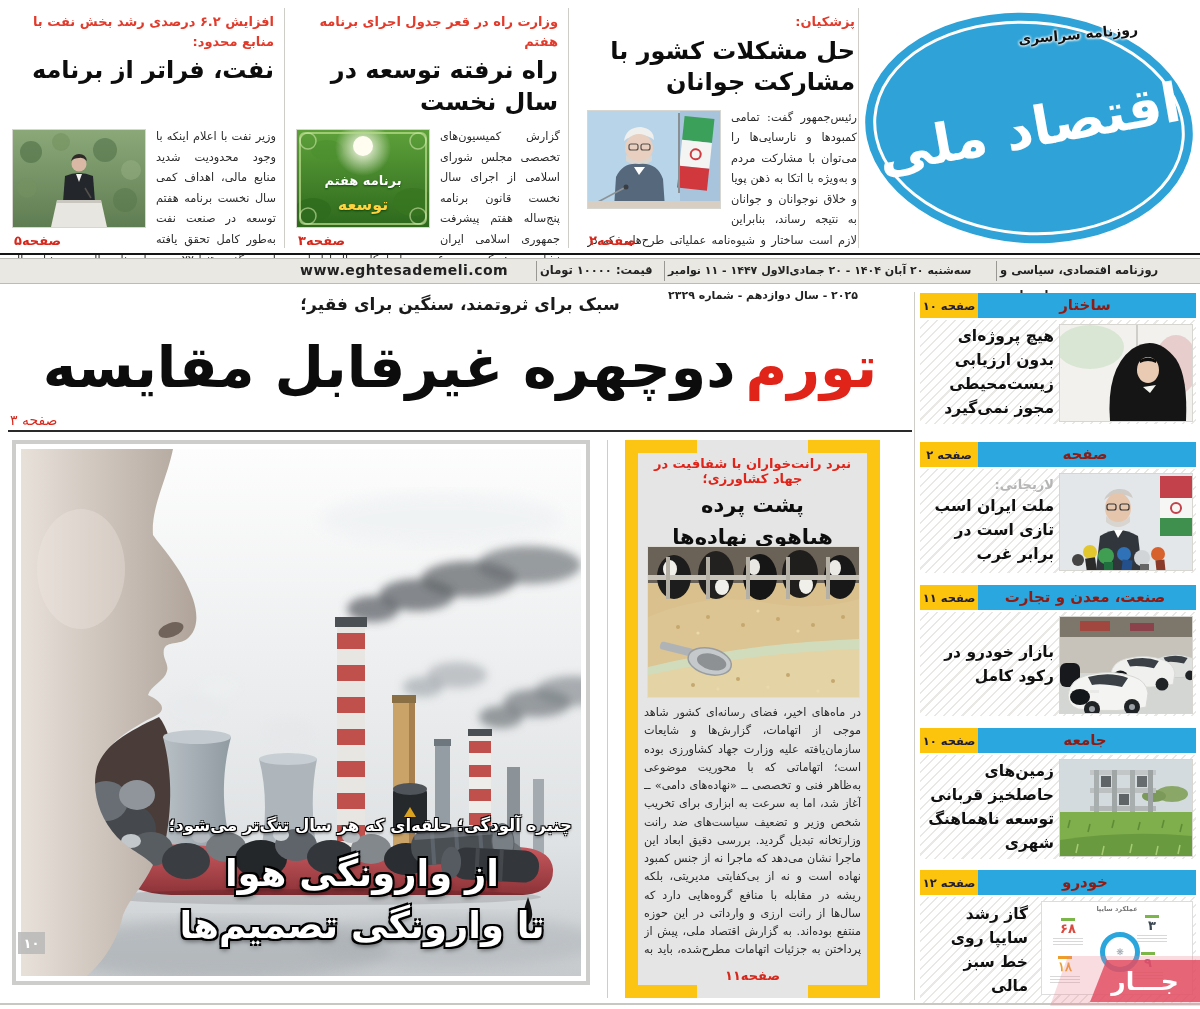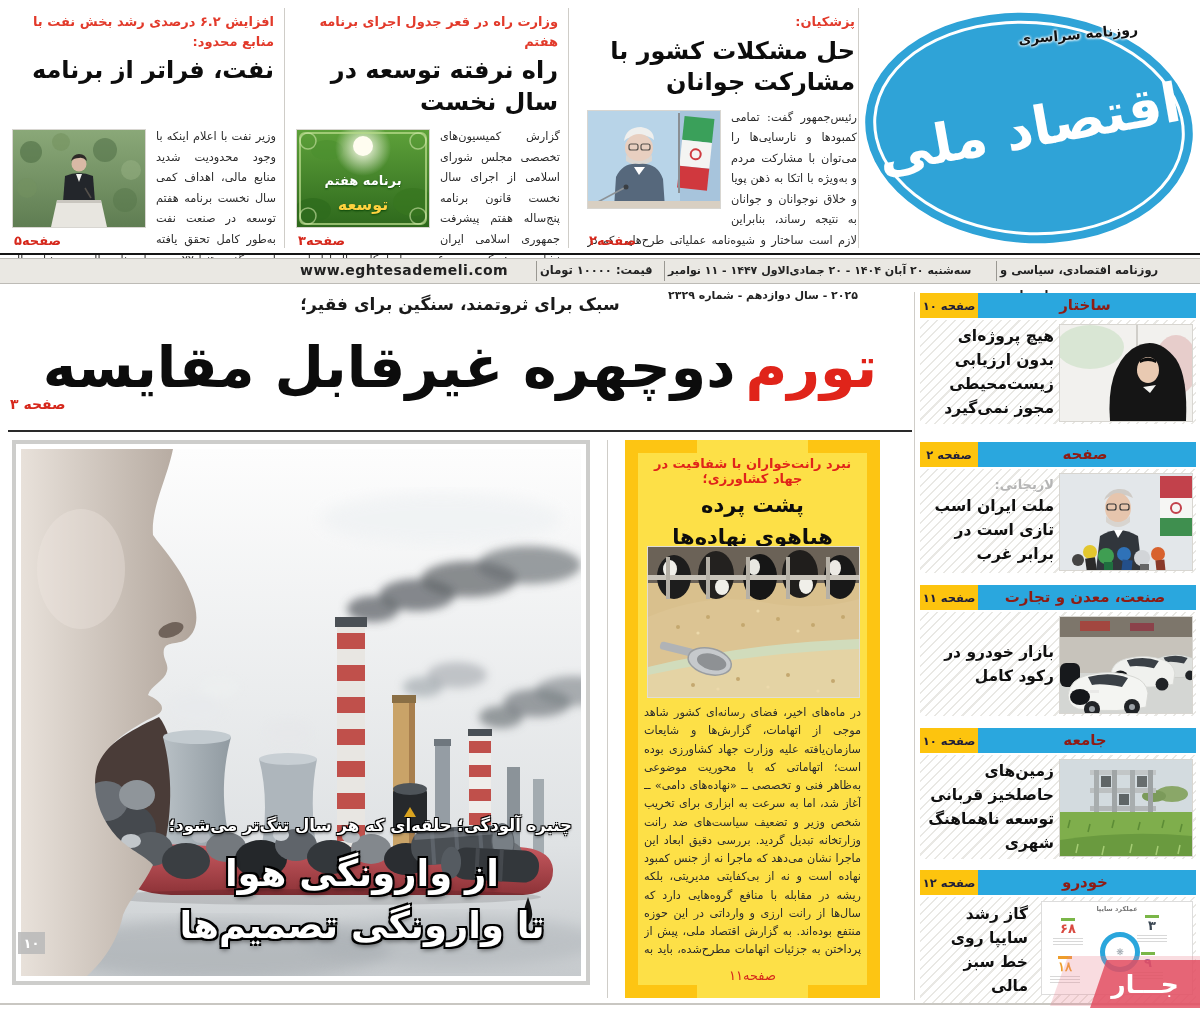--- a/index.html
+++ b/index.html
@@ -28,41 +28,41 @@
   
   .mast-rule{position:absolute;left:0;top:253px;width:1200px;height:2px;background:#151515;}
   .mast-bar{position:absolute;left:0;top:258px;width:1200px;height:26px;background:#eae8e3;border-top:1px solid #bdbbb6;border-bottom:1px solid #bdbbb6;box-sizing:border-box;}
   .mast-seg{position:absolute;top:258px;height:26px;line-height:25px;font-size:11.5px;font-weight:bold;color:#222;text-align:left;}
   .mast-div{position:absolute;top:261px;height:20px;width:1px;background:#9a9892;}
   
   .lead-kicker{position:absolute;left:8px;top:294px;width:904px;text-align:center;font-size:17px;font-weight:bold;color:#1a1a1a;direction:rtl;}
   .lead-headline{position:absolute;left:8px;top:316px;width:904px;height:102px;display:flex;align-items:center;justify-content:center;
                  direction:rtl;font-size:57px;font-weight:800;color:#0c0c0c;letter-spacing:-1px;white-space:nowrap;}
   .lead-red{color:#e0241a;padding-left:10px;}
-  .lead-page{position:absolute;left:10px;top:396px;font-size:14px;font-weight:bold;color:#d6281c;}
+  .lead-page{position:absolute;left:10px;top:412px;font-size:14px;font-weight:normal;color:#d6281c;}
   .lead-rule{position:absolute;left:8px;top:430px;width:904px;height:2px;background:#2a2a2a;}
   
   .photo-frame{position:absolute;left:12px;top:440px;width:578px;height:545px;border:4px solid #cdcdcb;background:#fff;box-sizing:border-box;padding:5px;}
   .photo-frame svg{display:block;width:100%;height:100%;}
   .photo-kicker{position:absolute;right:14px;left:150px;top:372px;direction:rtl;text-align:right;color:#fff;font-size:16.5px;font-weight:bold;
     text-shadow:-1px -1px 0 #000,1px -1px 0 #000,-1px 1px 0 #000,1px 1px 0 #000,0 2px 3px rgba(0,0,0,.6);}
   .photo-line{position:absolute;left:130px;right:8px;direction:rtl;text-align:center;color:#fff;font-size:37px;font-weight:800;
     text-shadow:-2px -2px 0 #000,2px -2px 0 #000,-2px 2px 0 #000,2px 2px 0 #000,0 3px 5px rgba(0,0,0,.55);}
   .photo-badge{position:absolute;left:2px;top:488px;width:27px;height:22px;background:rgba(185,185,185,.88);color:#fff;
     font-size:13px;font-weight:bold;display:flex;align-items:center;justify-content:center;}
   
-  .center-art{position:absolute;left:625px;top:440px;width:255px;height:558px;background:#fde047;}
+  .center-art{position:absolute;left:625px;top:440px;width:255px;height:558px;background:#e5e5e5;}
   .yseg{position:absolute;background:#fdc513;}
   .ca-kicker{position:absolute;top:16px;left:16px;right:16px;text-align:center;font-size:13px;font-weight:bold;color:#e0241a;direction:rtl;}
   .ca-headline{position:absolute;top:38px;left:24px;right:24px;text-align:center;font-size:21px;font-weight:bold;color:#0d0d0d;line-height:1.5;direction:rtl;}
   .ca-img{position:absolute;top:106px;left:22px;width:211px;height:150px;border:1px solid #e0ddd6;overflow:hidden;}
   .ca-img svg{display:block;width:100%;height:100%;}
   .ca-body{position:absolute;top:264px;left:19px;width:217px;height:256px;overflow:hidden;font-size:11.2px;line-height:1.63;
            text-align:justify;direction:rtl;color:#2b2b2b;}
-  .ca-page{position:absolute;top:528px;left:0;right:0;text-align:center;font-size:13px;font-weight:normal;color:#d6281c;}
+  .ca-page{position:absolute;top:528px;left:0;right:0;text-align:center;font-size:13px;font-weight:bold;color:#d6281c;}
   
   .sb-section{position:absolute;left:920px;width:276px;}
   .sb-header{position:relative;height:25px;background:#2aa7de;}
   .sb-pagebox{position:absolute;left:0;top:0;width:58px;height:25px;background:#fdc40e;display:flex;align-items:center;justify-content:center;
               font-size:11.5px;font-weight:bold;color:#1d1d3a;}
   .sb-title{position:absolute;left:62px;right:8px;top:0;height:25px;line-height:25px;text-align:center;font-size:15px;font-weight:bold;color:#8e1c14;}
   .sb-content{position:relative;margin-top:2px;height:104px;
       background:repeating-linear-gradient(135deg,#ffffff 0px,#ffffff 5px,#e9e8e4 5px,#e9e8e4 6.5px);}
   .sb-img{position:absolute;right:3px;top:4px;width:132px;height:96px;border:1px solid #d8d6d1;overflow:hidden;background:#eee;}
   .sb-img svg{display:block;width:100%;height:100%;}
@@ -73,21 +73,21 @@
   
   .info-card{position:absolute;right:3px;top:4px;width:152px;height:94px;background:#fff;border:1px solid #ddd;box-sizing:border-box;}
   .info-title{position:absolute;top:3px;left:0;right:0;text-align:center;font-size:6.5px;color:#777;font-weight:bold;}
   .info-ring{position:absolute;left:58px;top:30px;width:30px;height:30px;border:5px solid #2aa6dc;border-radius:50%;
              display:flex;align-items:center;justify-content:center;font-size:9px;color:#9aa3ab;}
   .stat{position:absolute;width:36px;text-align:center;}
   .stat .tag{width:14px;height:3px;margin:0 auto 1px auto;}
   .stat .num{font-size:13px;font-weight:bold;line-height:1.1;}
   .stat .ln{height:1.5px;background:#d8d8d8;margin:1.5px 3px;}
   
-  .watermark{position:absolute;right:0;top:960px;width:110px;height:48px;background:rgba(226,77,96,.83);
+  .watermark{position:absolute;right:0;top:960px;width:110px;height:42px;background:rgba(226,77,96,.83);
      clip-path:polygon(15% 0,100% 0,100% 100%,0 100%);display:flex;align-items:center;justify-content:center;
      color:#fff;font-size:25px;font-weight:bold;z-index:60;}
   .wm-glow{position:absolute;right:0;top:956px;width:150px;height:50px;background:rgba(233,128,142,.28);
      clip-path:polygon(12% 0,100% 0,100% 100%,0 100%);z-index:59;}
   .bottom-rule{position:absolute;left:0;top:1003px;width:1200px;height:2px;background:#c9c7c2;}
 </style>
 </head>
 <body>
 
 <div id="page">

